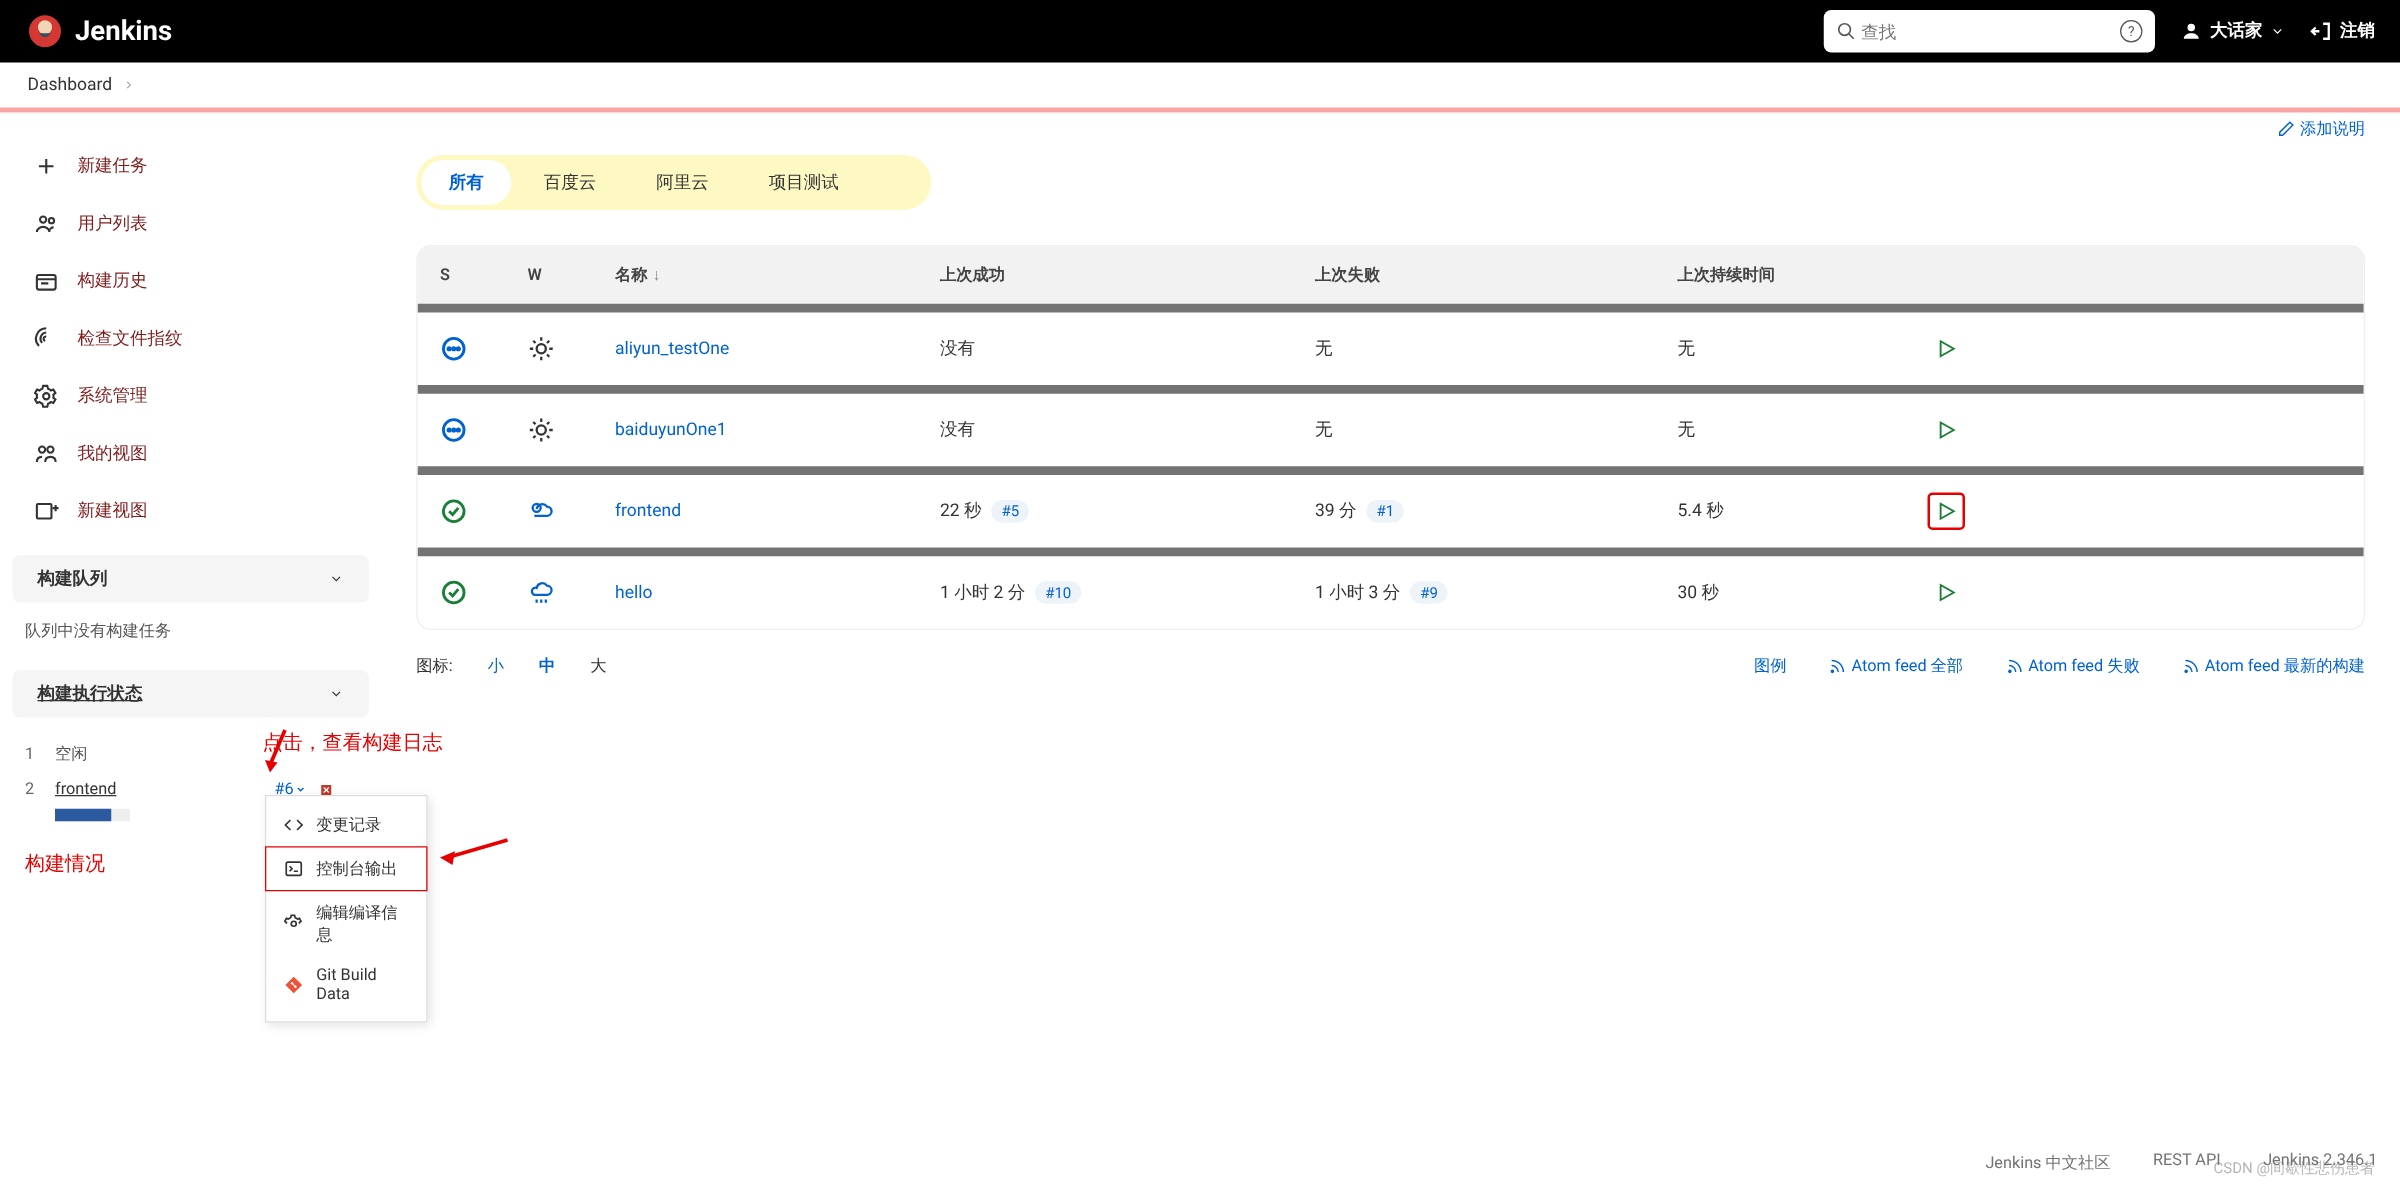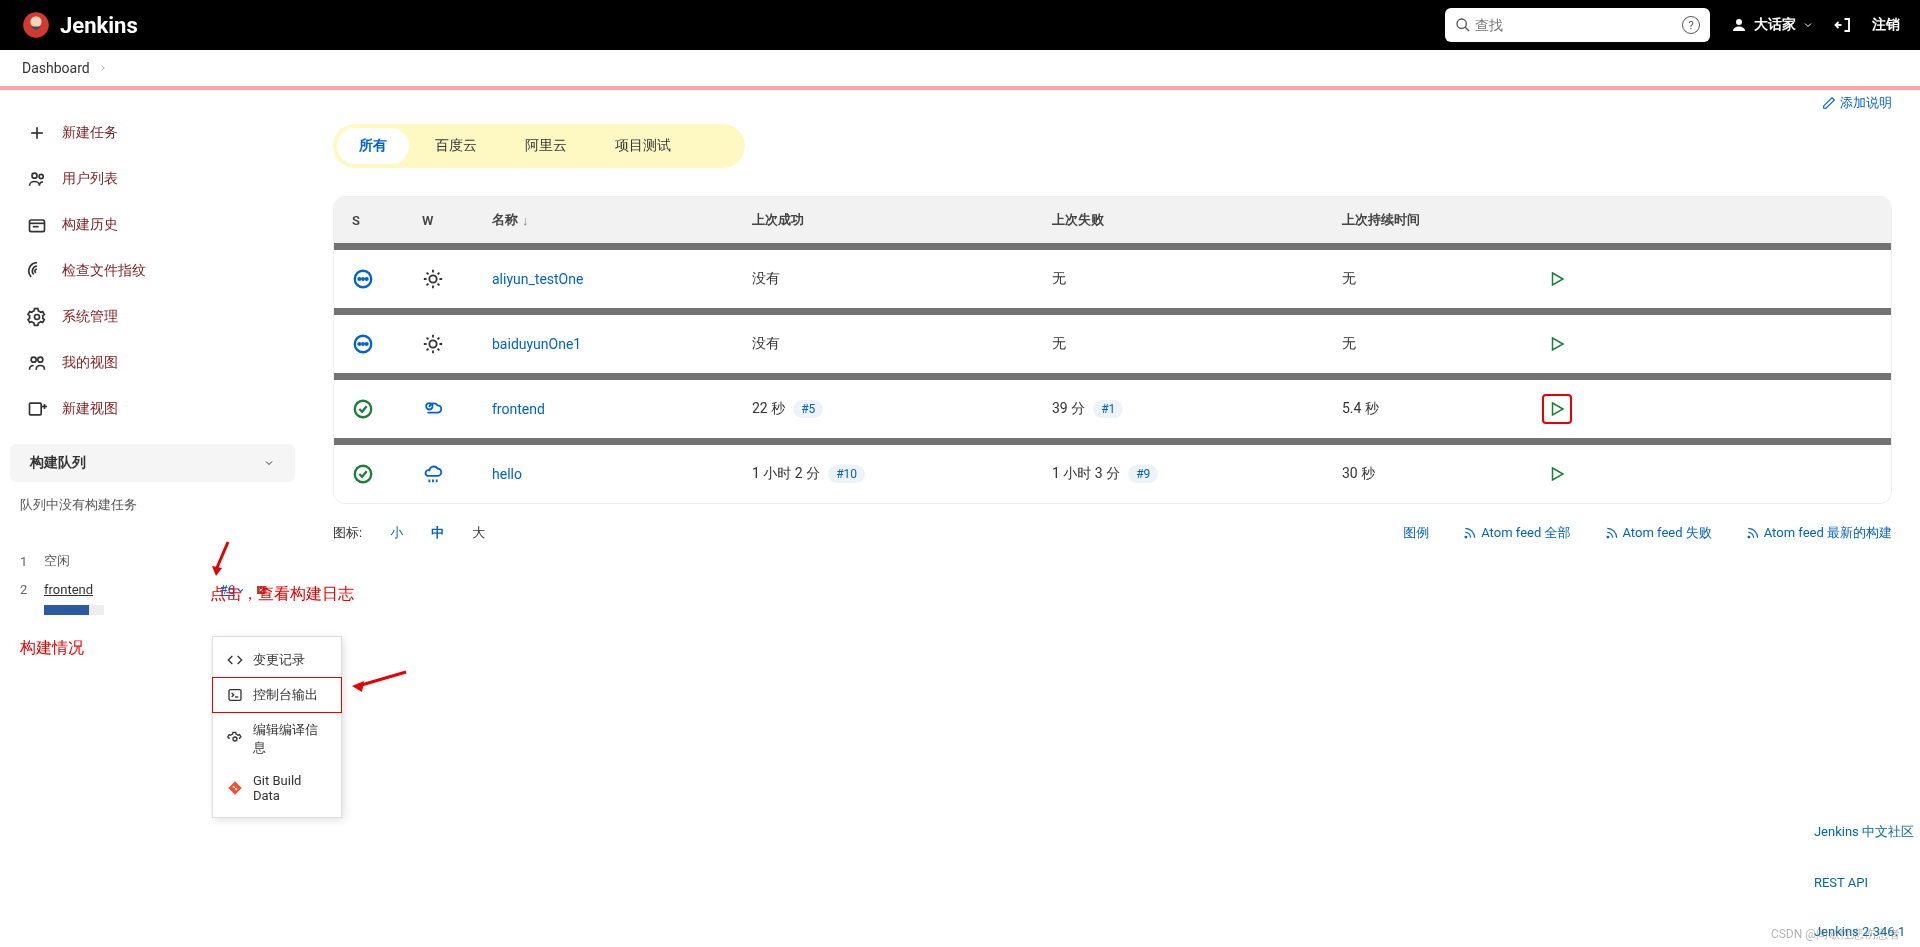--- a/index.html
+++ b/index.html
@@ -10,21 +10,21 @@
 .header { background: #000; height: 50px; display: flex; align-items: center; padding: 0 20px; }
 .logo { display: flex; align-items: center; gap: 8px; }
 .logo-icon { width: 32px; height: 32px; }
 .logo-text { color: #fff; font-size: 22px; font-weight: bold; }
 .header-spacer { flex: 1; }
 .search-box { position: relative; width: 265px; }
 .search-input { width: 100%; height: 34px; border-radius: 6px; border: none; padding: 0 30px; font-size: 14px; background: #fff; }
 .search-icon-left { position: absolute; left: 10px; top: 50%; transform: translateY(-50%); width: 16px; height: 16px; }
 .search-help-icon { position: absolute; right: 10px; top: 50%; transform: translateY(-50%); width: 18px; height: 18px; border: 1.5px solid #555; border-radius: 50%; display: flex; align-items: center; justify-content: center; font-size: 11px; color: #555; }
 .user-menu { display: flex; align-items: center; gap: 6px; color: #fff; margin-left: 20px; font-weight: bold; cursor: pointer; }
-.logout { display: flex; align-items: flex-end; gap: 20px; color: #fff; margin-left: 20px; font-weight: bold; cursor: pointer; }
+.logout { display: flex; align-items: flex-end; gap: 6px; color: #fff; margin-left: 20px; font-weight: bold; cursor: pointer; }
 
 
 .breadcrumb-bar { height: 40px; display: flex; align-items: center; padding: 0 16px; border-bottom: 4px solid #fca5a5; }
 .breadcrumb-item { color: #333; font-size: 14px; padding: 4px 6px; }
 .breadcrumb-sep { color: #999; margin: 0 2px; }
 
 
 .page { display: flex; min-height: calc(100vh - 90px); }
 .sidebar { width: 305px; padding: 20px 0 0 0; }
 .main { flex: 1; padding: 20px 28px 60px 28px; position: relative; }
@@ -80,21 +80,21 @@
 .footer-links { margin-left: auto; display: flex; gap: 34px; }
 .footer-link { color: #0062d1; display: flex; align-items: center; gap: 4px; cursor: pointer; }
 
 
 .dropdown { position: absolute; left: 212px; top: 636px; width: 130px; background: #fff; border: 1px solid #ddd; box-shadow: 2px 2px 8px rgba(0,0,0,0.12); padding: 6px 0; z-index: 100; }
 .dd-item { display: flex; align-items: center; gap: 10px; padding: 8px 14px; font-size: 13px; color: #333; cursor: pointer; }
 .dd-item.boxed { border: 1.5px solid #e60000; margin: 0 -1px; }
 .dd-icon { width: 16px; height: 16px; display: flex; align-items: center; justify-content: center; }
 
 
-.page-footer { position: fixed; bottom: 8px; right: 6px; font-size: 13px; color: #0369a1; display: flex; gap: 34px; flex-direction: column; }
+.page-footer { position: fixed; bottom: 8px; right: 18px; font-size: 13px; color: #737373; display: flex; gap: 34px; }
 .watermark { position: fixed; bottom: 4px; right: 20px; font-size: 12px; color: rgba(120,120,120,0.55); pointer-events: none; }
 
 
 .chev-down { width: 12px; height: 12px; }
 
 
 svg { display: block; }
 </style>
 </head>
 <body>
@@ -226,20 +226,26 @@
       <div class="widget-header">
         <span class="widget-title">构建队列</span>
         <svg class="chev-down" viewBox="0 0 24 24" fill="none" stroke="#333" stroke-width="2">
             <polyline points="6 9 12 15 18 9"></polyline>
           </svg>
       </div>
       <div class="widget-body">队列中没有构建任务</div>
     </div>
 
     <div class="widget">
+      <div class="widget-header">
+        <span class="widget-title underline">构建执行状态</span>
+        <svg class="chev-down" viewBox="0 0 24 24" fill="none" stroke="#333" stroke-width="2">
+            <polyline points="6 9 12 15 18 9"></polyline>
+          </svg>
+      </div>
       <div class="widget-body">
         <div class="exec-row">
           <span class="exec-num">1</span>
           <span>空闲</span>
         </div>
         <div style="position:relative;">
           <div class="exec-row">
             <span class="exec-num">2</span>
             <span class="exec-name">frontend</span>
             <span style="flex:1"></span>

